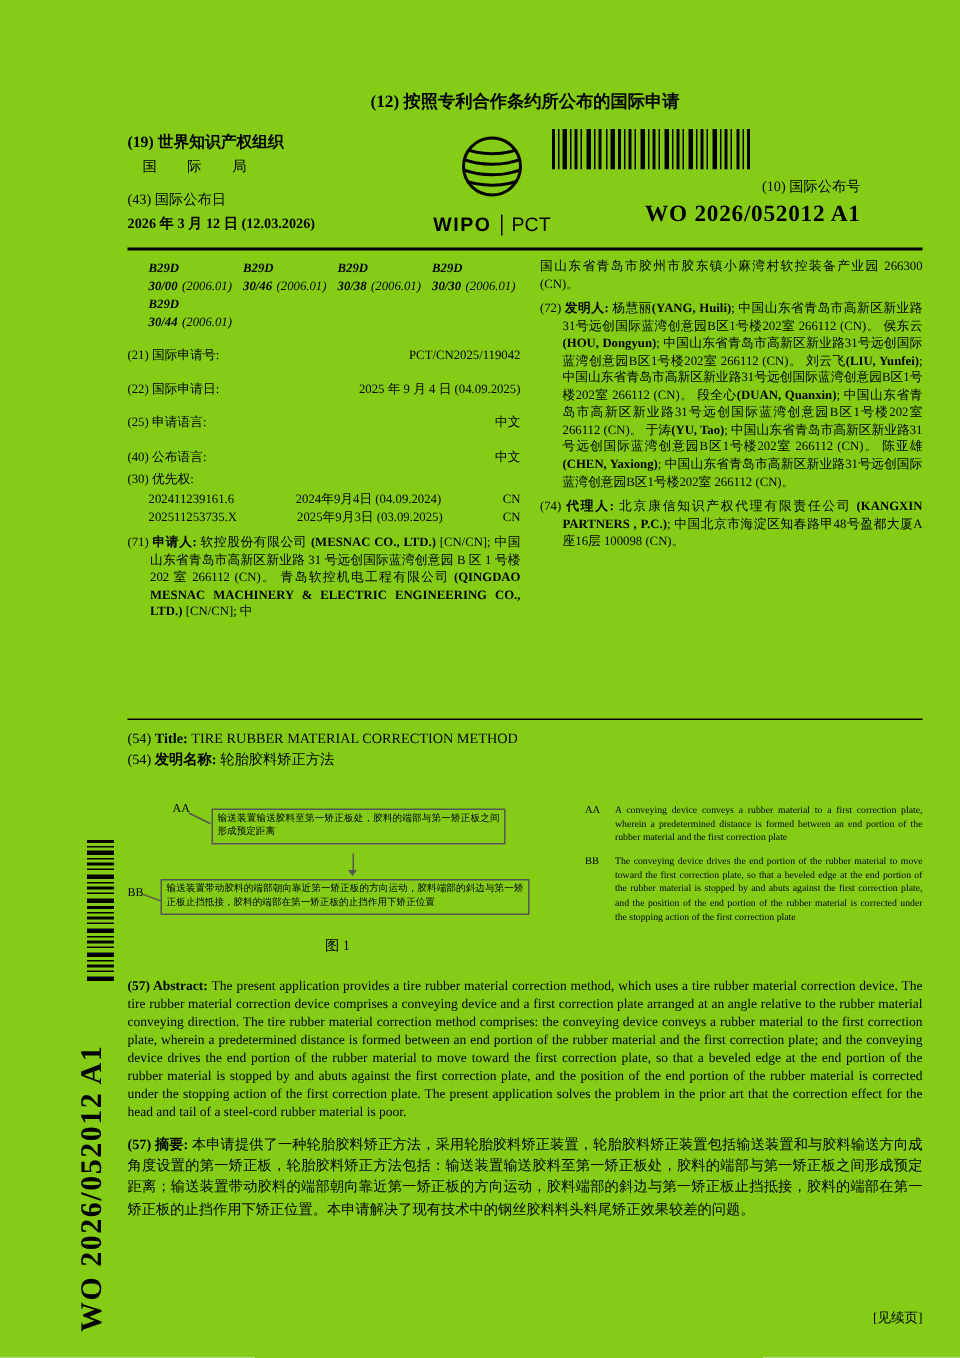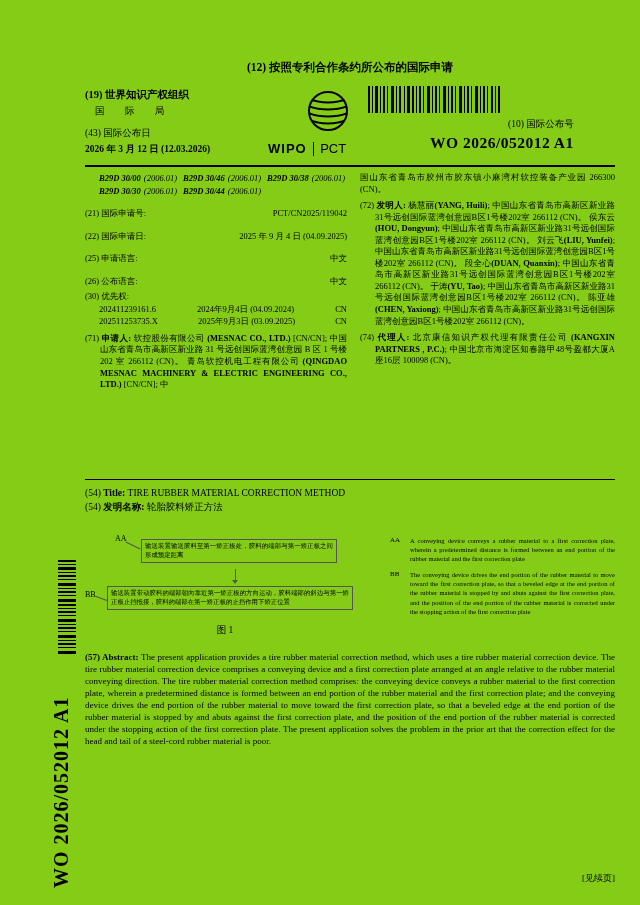--- a/index.html
+++ b/index.html
@@ -14,37 +14,37 @@
   .pub-statement { position:absolute; left:85px; top:60px; width:530px; text-align:center;
     font-weight:bold; font-size:11.5px; }
   .org-block { position:absolute; left:85px; top:88px; font-size:10.5px; }
   .org-name { font-weight:bold; }
   .org-bureau { margin-top:3px; padding-left:10px; letter-spacing:9px; font-size:9.5px; }
   .pubdate-block { position:absolute; left:85px; top:127px; font-size:9.5px; }
   .pubdate-value { font-weight:bold; margin-top:3px; }
 
   .logo-block { position:absolute; left:268px; top:88px; width:120px; text-align:center; }
   .wipo-word { margin-top:3px; font-family:"Liberation Sans","DejaVu Sans",sans-serif;
-    font-size:13px; display:flex; align-items:center; gap:6px; }
+    font-size:13px; display:flex; align-items:center; justify-content:center; gap:6px; }
   .wipo-word .w { font-weight:bold; letter-spacing:1px; }
   .wipo-word .sep { width:1.5px; height:14px; background:#000; display:inline-block; }
 
   .top-barcode { position:absolute; left:368px; top:86px; }
   .pubno-block { position:absolute; left:430px; top:118px; }
   .pubno-label { font-size:9.5px;text-align:right; }
   .pubno-value { font-weight:bold; font-size:15.5px; letter-spacing:0.5px; margin-top:3px; white-space:nowrap; }
 
   .rule1 { position:absolute; left:85px; top:165px; width:530px; border-top:2px solid #000; }
   .rule2 { position:absolute; left:85px; top:479px; width:530px; border-top:1.5px solid #000; }
 
   
   .cols { position:absolute; left:85px; top:172px; width:530px; height:304px; overflow:hidden;
     display:flex; gap:13px; font-size:8.5px; line-height:1.36; text-align:justify; }
   .colL { width:262px; } .colR { width:255px; }
-  .ipc-grid { display:grid; grid-template-columns:1fr 1fr 1fr; column-gap:4px; row-gap:1px;
+  .ipc-grid { display:grid; grid-template-columns:1fr 1fr 1fr 1fr; column-gap:4px; row-gap:1px;
     margin:1px 0 5px 14px; }
   .ipc-code { font-weight:bold; font-style:italic; }
   .ipc-year { font-style:italic; margin-left:3px; }
   .frow { display:flex; justify-content:space-between; margin-top:11px; }
   .prio-label { margin-top:4px; }
   .prow { display:flex; justify-content:space-between; margin-left:14px; margin-top:1px; }
   .hang { padding-left:15px; text-indent:-15px; margin-top:5px; }
   .para { margin:0 0 4px 0; }
 
   
@@ -187,21 +187,21 @@
       </div>
       <div class="frow">
         <span>(22) 国际申请日:</span>
         <span>2025 年 9 月 4 日 (04.09.2025)</span>
       </div>
       <div class="frow">
         <span>(25) 申请语言:</span>
         <span>中文</span>
       </div>
       <div class="frow">
-        <span>(26) 公布语言:</span>
+        <span>(40) 公布语言:</span>
         <span>中文</span>
       </div>
       <div class="prio-label">(30) 优先权:</div>
       <div class="prow">
         <span>202411239161.6</span>
         <span>2024年9月4日 (04.09.2024)</span>
         <span>CN</span>
       </div>
       <div class="prow">
         <span>202511253735.X</span>
@@ -242,20 +242,21 @@
       </div>
       <div class="legend-row">
         <span class="legend-key">BB</span>
         <span class="legend-text">The conveying device drives the end portion of the rubber material to move toward the first correction plate, so that a beveled edge at the end portion of the rubber material is stopped by and abuts against the first correction plate, and the position of the end portion of the rubber material is corrected under the stopping action of the first correction plate</span>
       </div>
     </div>
   </div>
 
   <div class="abstracts">
     <p class="abstract-en"><span class="bseg">(57) Abstract: </span><span>The present application provides a tire rubber material correction method, which uses a tire rubber material correction device. The tire rubber material correction device comprises a conveying device and a first correction plate arranged at an angle relative to the rubber material conveying direction. The tire rubber material correction method comprises: the conveying device conveys a rubber material to the first correction plate, wherein a predetermined distance is formed between an end portion of the rubber material and the first correction plate; and the conveying device drives the end portion of the rubber material to move toward the first correction plate, so that a beveled edge at the end portion of the rubber material is stopped by and abuts against the first correction plate, and the position of the end portion of the rubber material is corrected under the stopping action of the first correction plate. The present application solves the problem in the prior art that the correction effect for the head and tail of a steel-cord rubber material is poor.</span></p>
+    <p class="abstract-zh"><span class="bseg">(57) 摘要: </span><span>本申请提供了一种轮胎胶料矫正方法，采用轮胎胶料矫正装置，轮胎胶料矫正装置包括输送装置和与胶料输送方向成角度设置的第一矫正板，轮胎胶料矫正方法包括：输送装置输送胶料至第一矫正板处，胶料的端部与第一矫正板之间形成预定距离；输送装置带动胶料的端部朝向靠近第一矫正板的方向运动，胶料端部的斜边与第一矫正板止挡抵接，胶料的端部在第一矫正板的止挡作用下矫正位置。本申请解决了现有技术中的钢丝胶料料头料尾矫正效果较差的问题。</span></p>
   </div>
 
   <div class="continued-note">[见续页]</div>
 
   <div class="side-barcode">
     <svg width="18" height="96" aria-hidden="true">
         <g fill="#000">
       <rect y="0" width="18" height="2"></rect>
           <rect y="4" width="18" height="1"></rect>
           <rect y="7" width="18" height="3"></rect>

